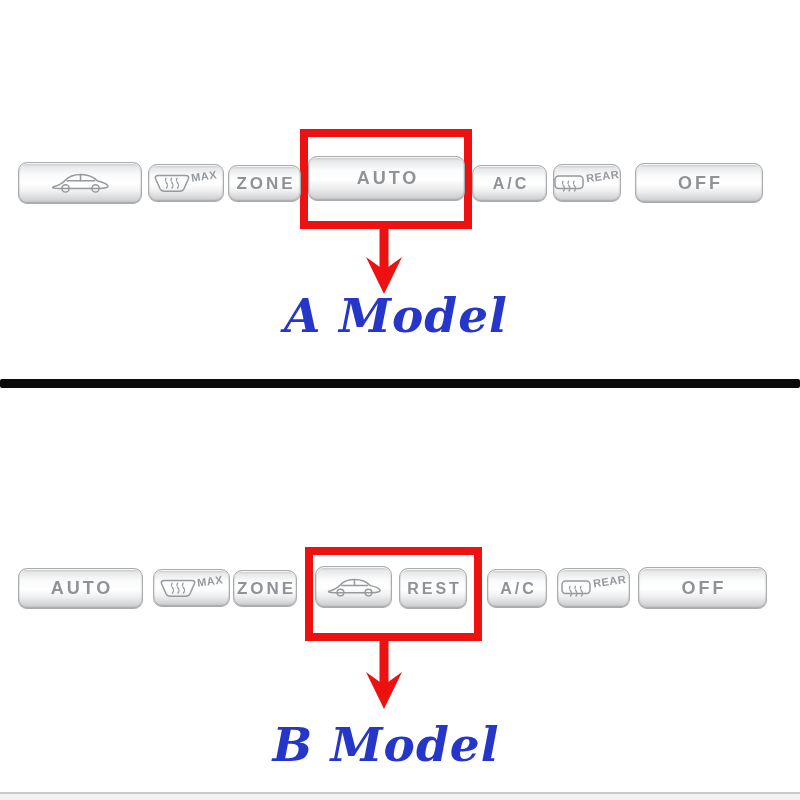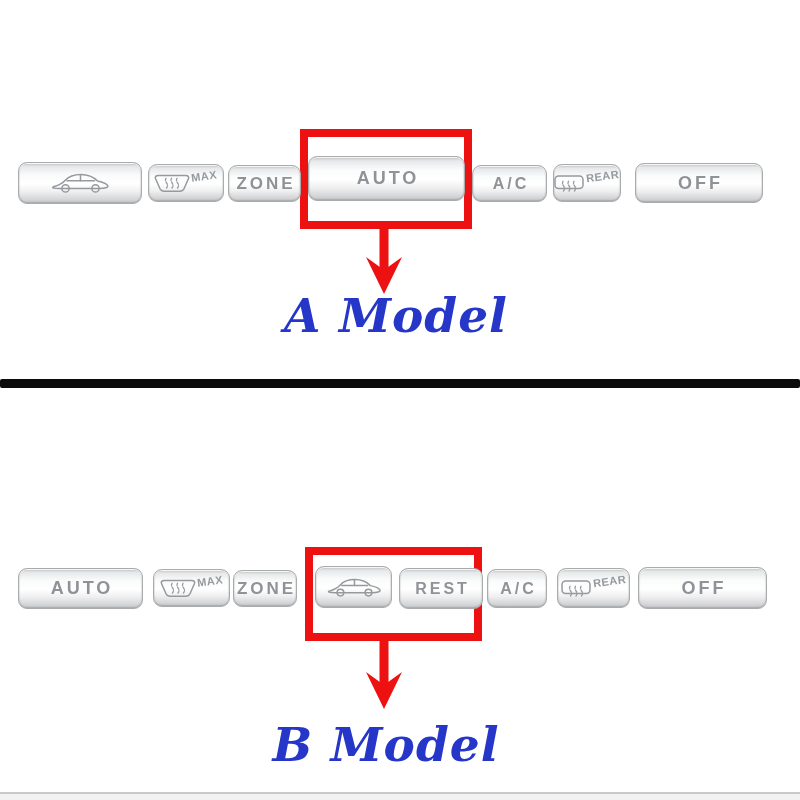--- a/index.html
+++ b/index.html
@@ -164,21 +164,21 @@
       <g fill="none" stroke="#96999d" stroke-width="1.6" stroke-linecap="round" stroke-linejoin="round">
         <path d="M4 17 C7 16 12 15 16 10.5 C20.5 5.5 27 4.5 32 4.5 C39 4.5 44.5 7 48.5 11 C53.5 12 57.5 13.5 58.8 15.8 C59.6 17.6 55.5 18.5 50.5 18.5 L10.5 18.5 C5.5 18.5 3 18 4 17 Z"></path>
         <path d="M18 10.8 L45.5 10.8"></path>
         <path d="M31.5 4.8 L31.5 10.8"></path>
         <circle cx="16.5" cy="18.4" r="3.6"></circle>
         <circle cx="46.5" cy="18.4" r="3.6"></circle>
       </g>
     </svg>
   </div>
 
-  <div class="btn" style="left:399px;top:180px;width:84px;height:41px;font-size:16px;">
+  <div class="btn" style="left:399px;top:180px;width:68px;height:41px;font-size:16px;">
     <span>REST</span>
   </div>
 
   <div class="btn" style="left:487px;top:181px;width:60px;height:39px;font-size:16px;">
     <span>A/C</span>
   </div>
 
   <div class="btn" style="left:557px;top:180px;width:73px;height:40px;">
     <span class="icon-stack">
       <svg width="33" height="22" viewBox="0 0 33 22">

